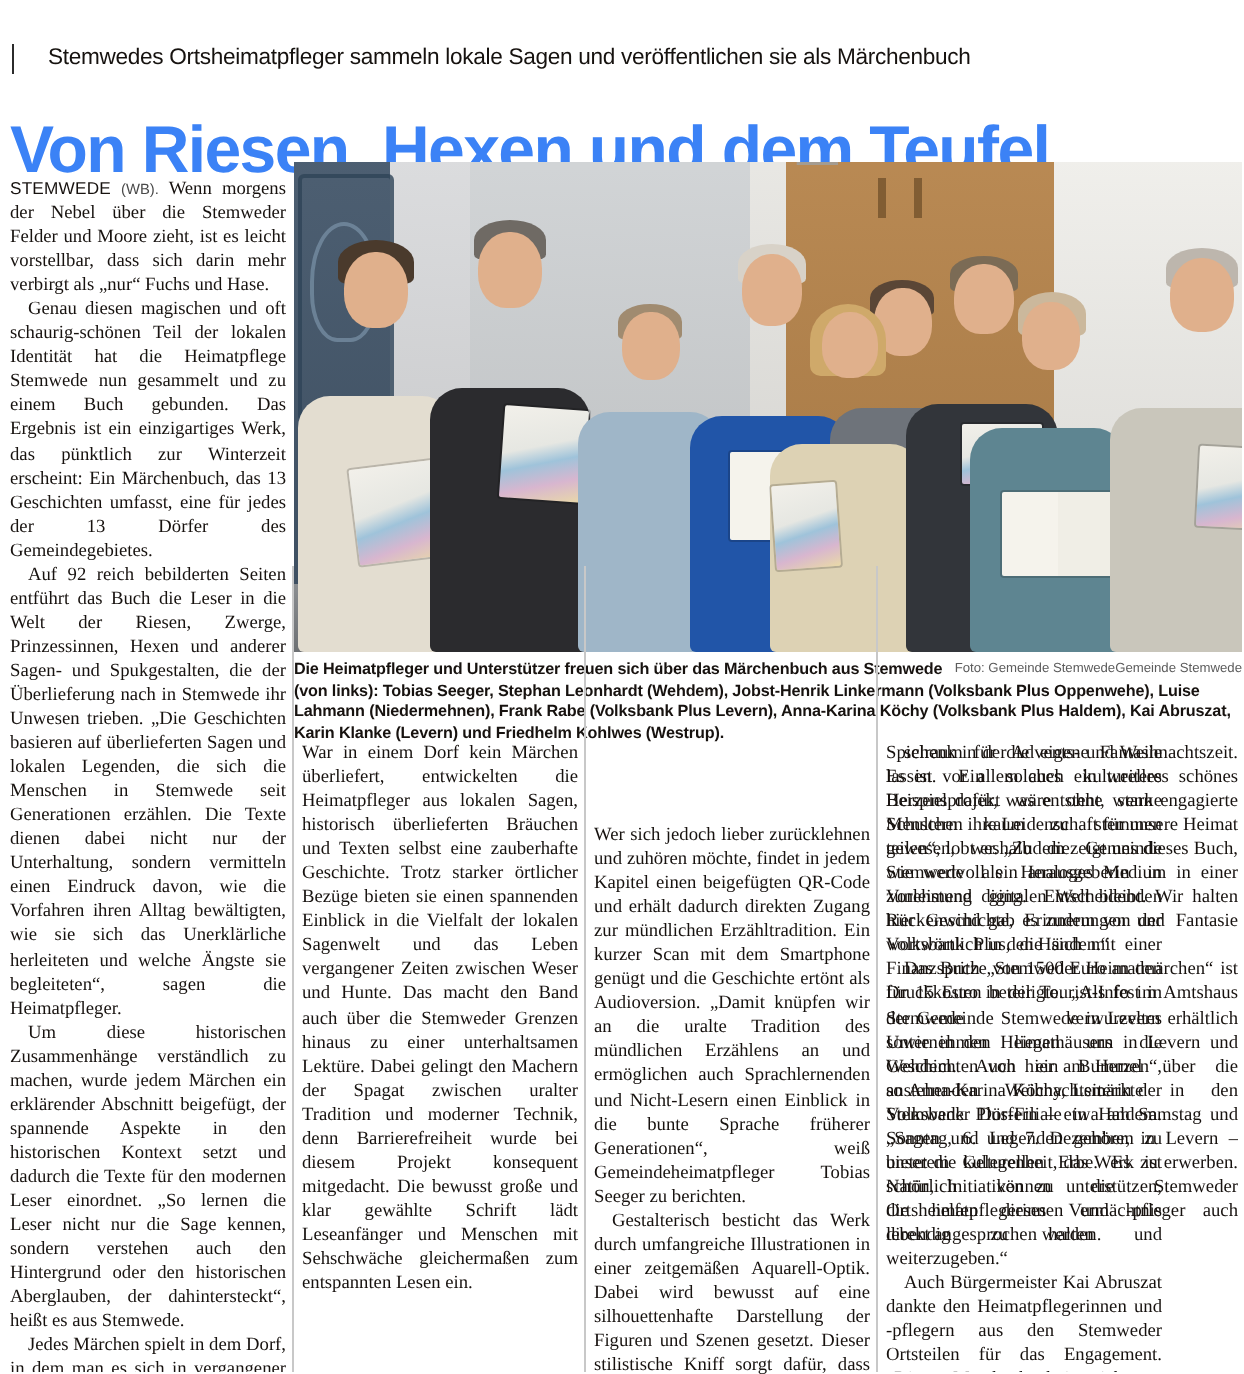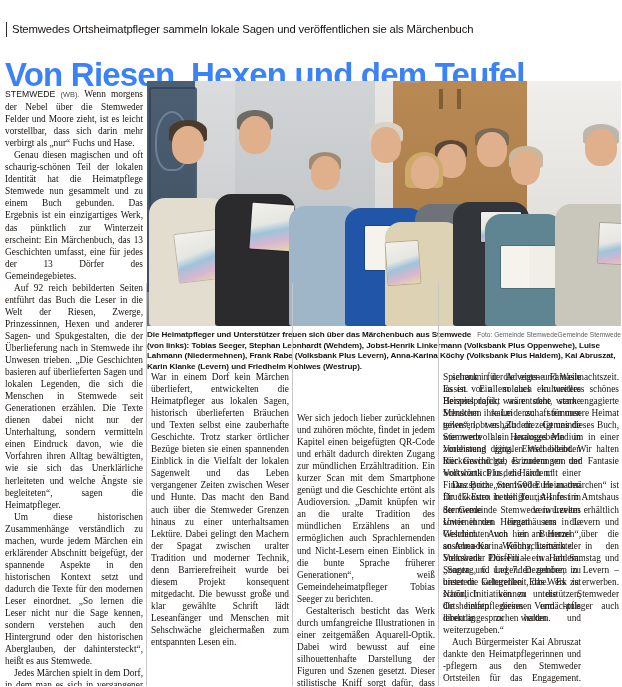--- a/index.html
+++ b/index.html
@@ -29,20 +29,21 @@
   .kicker-rule{
     width:1px;height:15px;background:#2b2b2b;margin-right:5px;flex:none;
   }
   .kicker{
     font-family:"Liberation Sans", sans-serif;
     font-size:11.3px;
     line-height:14px;
     letter-spacing:-0.15px;
     color:#16120f;
     white-space:nowrap;
+    margin-left:12px;
   }
   .headline{
     position:absolute;
     left:5px; top:34px;
     font-family:"Liberation Sans", sans-serif;
     font-weight:bold;
     font-size:33px;
     line-height:38px;
     letter-spacing:-0.8px;
     color:#3b82f6;

